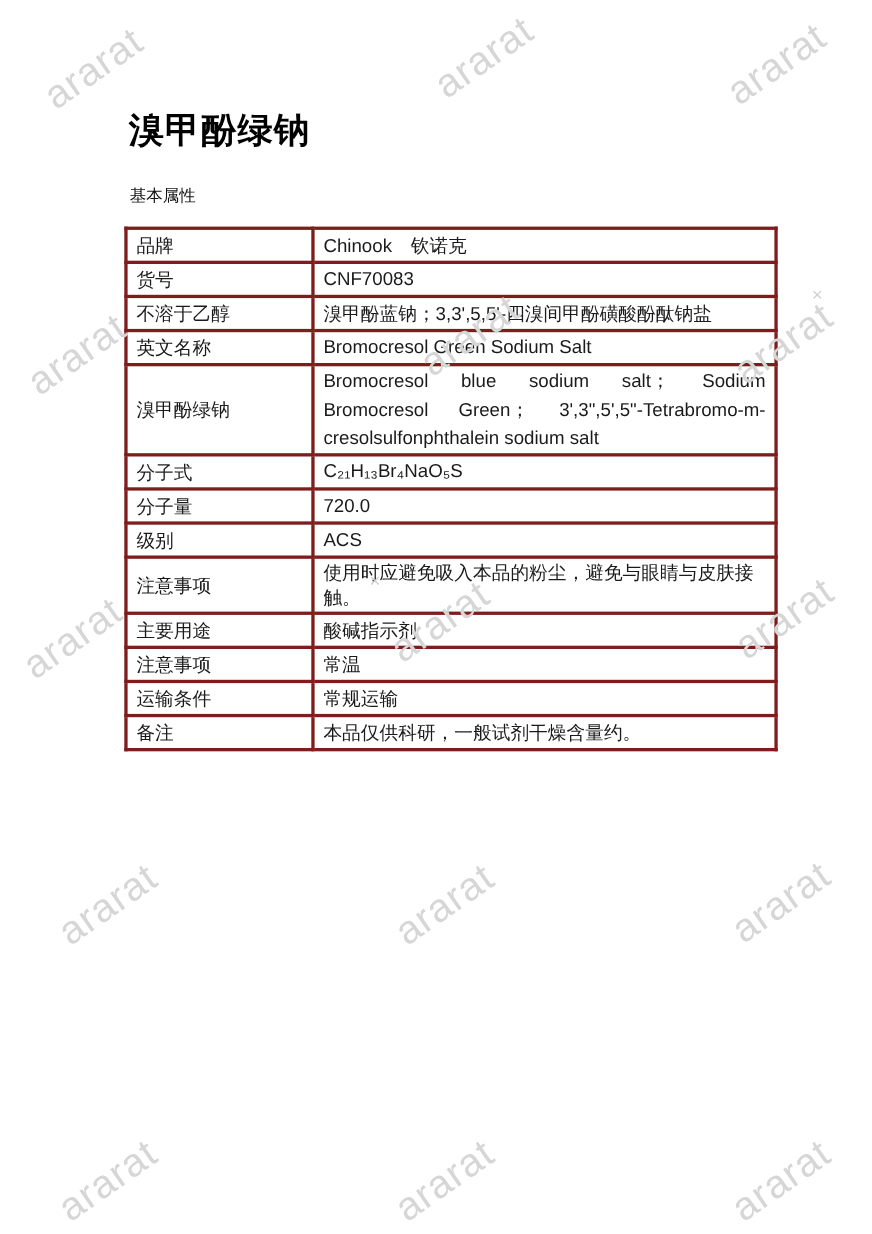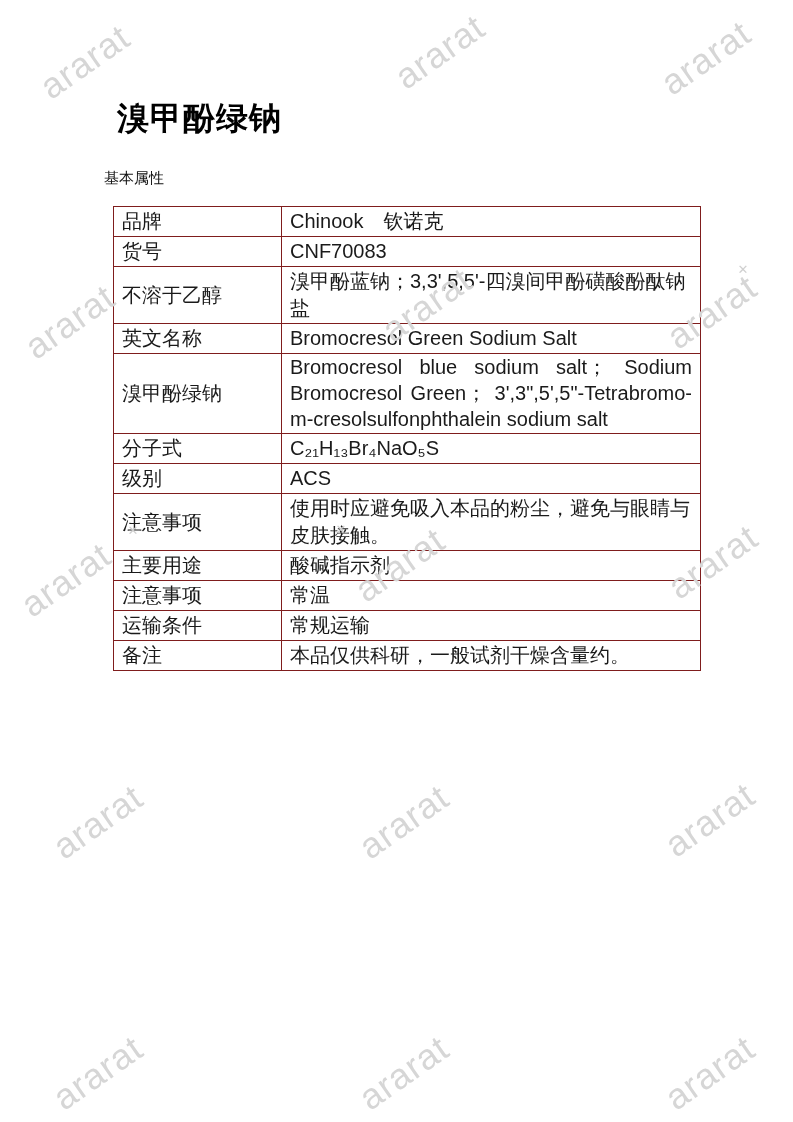--- a/index.html
+++ b/index.html
@@ -18,36 +18,36 @@
     left: 117px;
     top: 97px;
     margin: 0;
     font-size: 32px;
     font-weight: 700;
     color: #000000;
     letter-spacing: 1px;
   }
   .section-heading {
     position: absolute;
-    left: 104px;
+    left: 118px;
     top: 169px;
     font-size: 15px;
     color: #111111;
   }
   table.props {
     position: absolute;
     left: 113px;
     top: 206px;
     width: 569px;
     border-collapse: collapse;
     table-layout: fixed;
   }
   table.props td {
-    border: 1px solid #7f1d1d;
-    font-size: 20px;
+    border: 3px solid #7f1d1d;
+    font-size: 17px;
     height: 26px;
     padding: 1px 8px;
     vertical-align: middle;
     overflow: hidden;
   }
   td.label { width: 151px; }
   td.value { width: 402px; padding-left: 10px; }
   tr.tall3 td { height: 75px; }
   tr.tall3 td.value { line-height: 25.8px; text-align: justify; }
   tr.tall2 td { height: 52px; }
@@ -102,20 +102,24 @@
         </tr>
         <tr class="tall3">
           <td class="label">溴甲酚绿钠</td>
           <td class="value">Bromocresol blue sodium salt； Sodium Bromocresol Green； 3',3",5',5"-Tetrabromo-m-cresolsulfonphthalein sodium salt</td>
         </tr>
         <tr>
           <td class="label">分子式</td>
           <td class="value">C₂₁H₁₃Br₄NaO₅S</td>
         </tr>
         <tr>
+          <td class="label">分子量</td>
+          <td class="value">720.0</td>
+        </tr>
+        <tr>
           <td class="label">级别</td>
           <td class="value">ACS</td>
         </tr>
         <tr>
           <td class="label">注意事项</td>
           <td class="value">使用时应避免吸入本品的粉尘，避免与眼睛与皮肤接触。</td>
         </tr>
         <tr>
           <td class="label">主要用途</td>
           <td class="value">酸碱指示剂</td>

